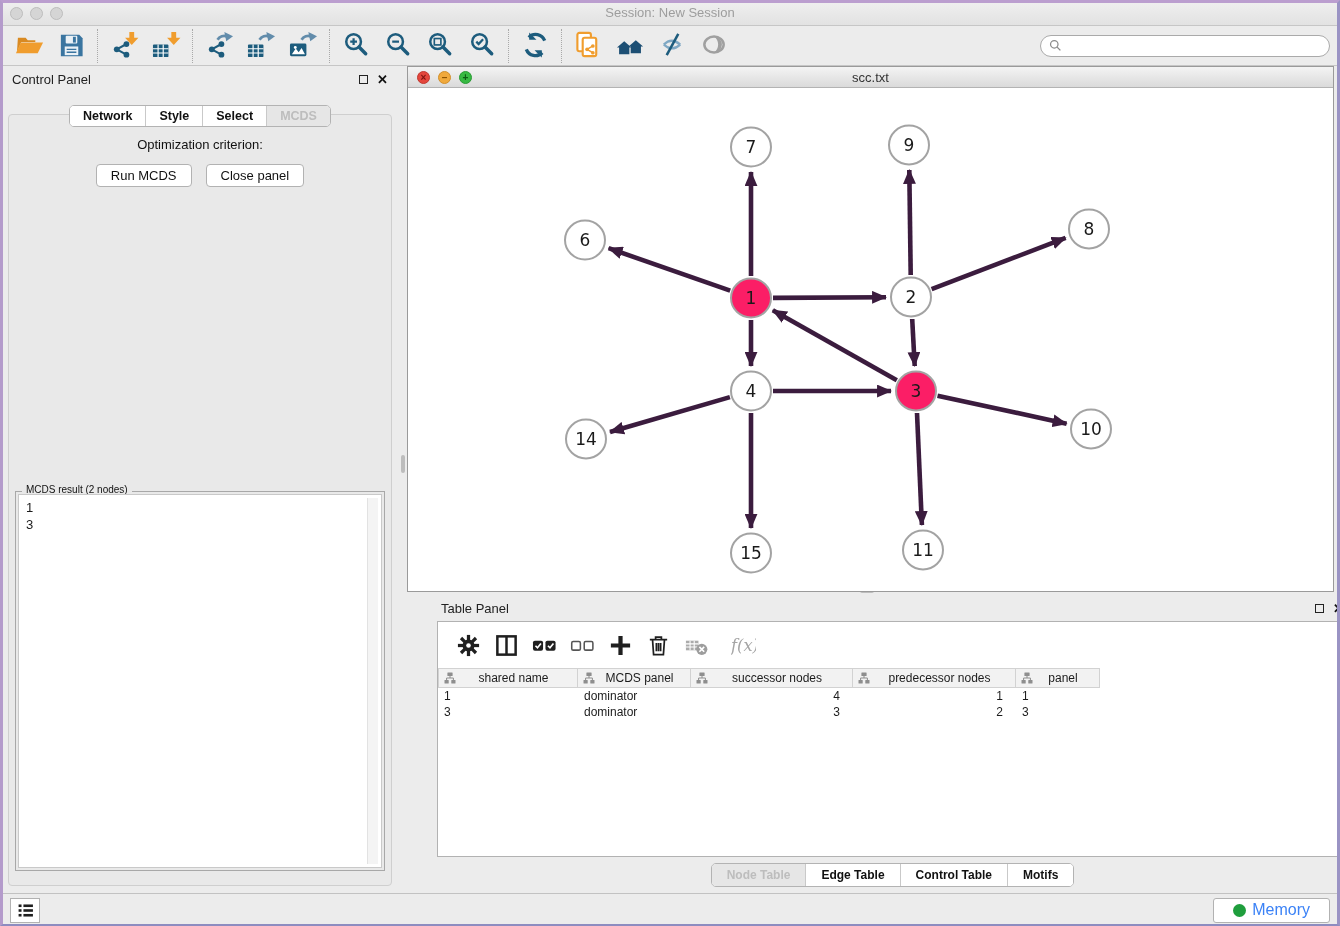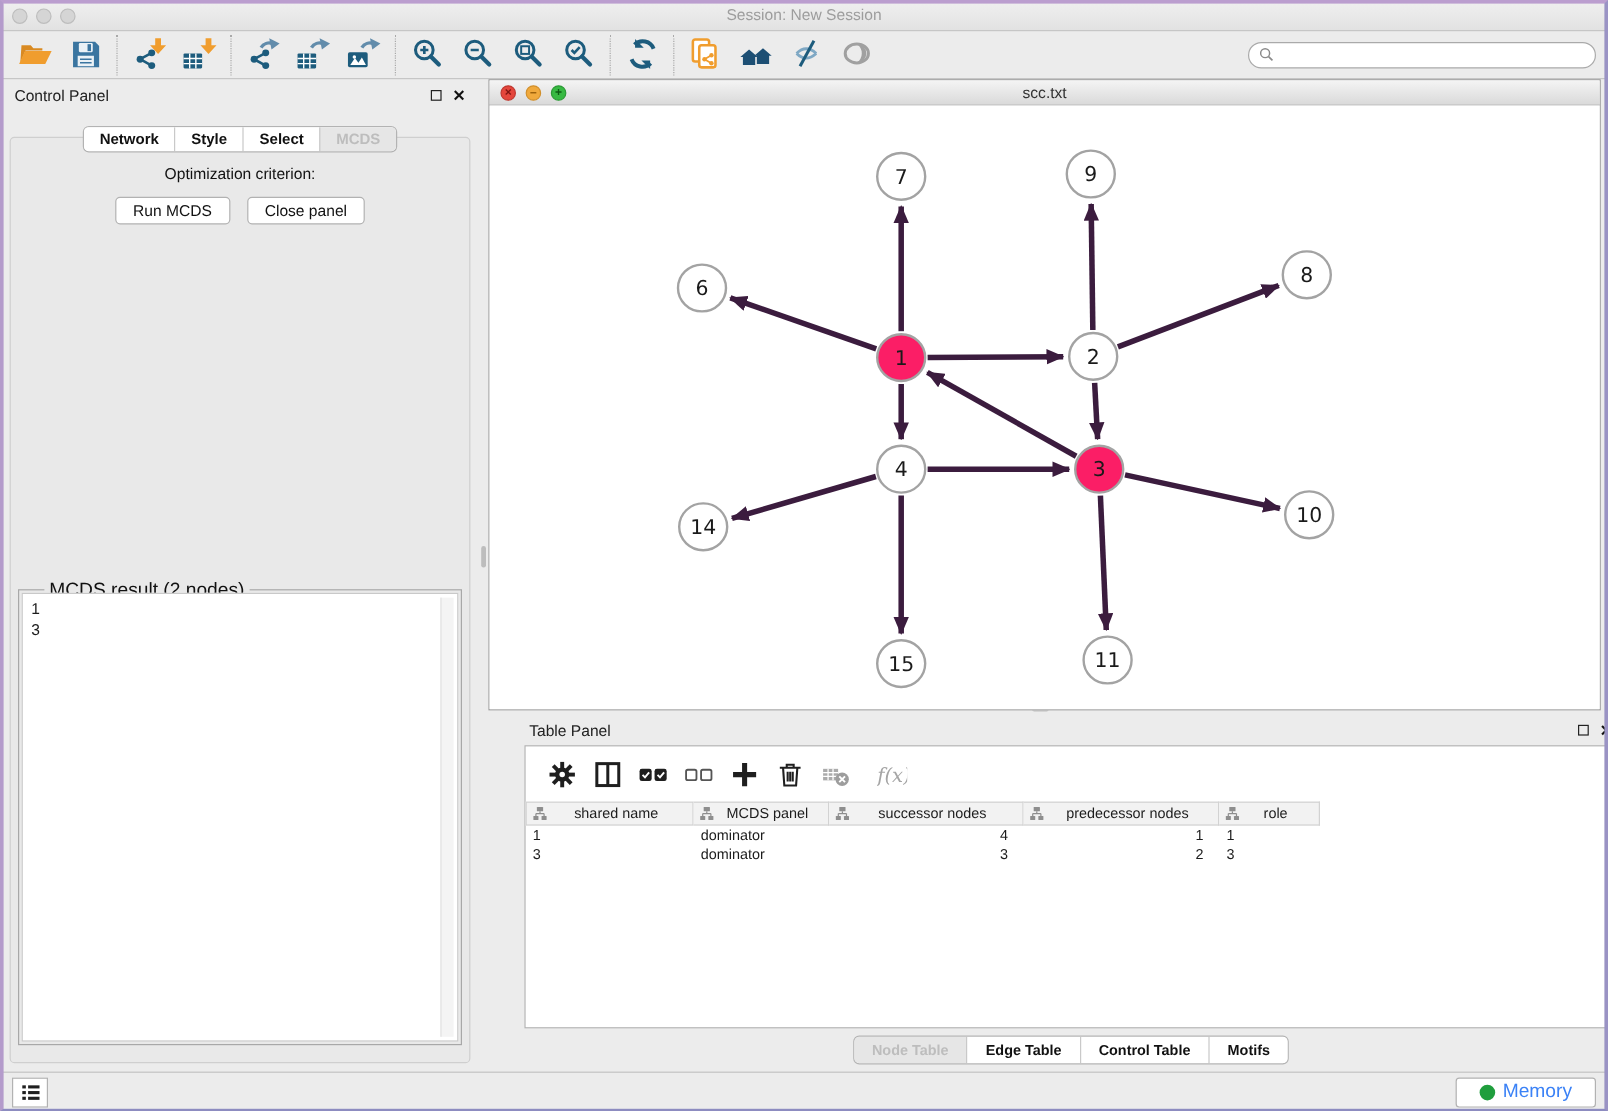--- a/index.html
+++ b/index.html
@@ -71,22 +71,22 @@
     border:1px solid #b2b2b2; border-radius:4px; display:flex; align-items:center;
     padding:0 4px 0 10px; font-size:13px; }
   .select-box .sel-val { flex:1; }
   .select-box svg { width:14px; height:16px; }
   .cp-buttons { display:flex; justify-content:center; gap:14px; margin-top:12px; }
   .mac-btn { background:#fff; border:1px solid #b2b2b2; border-radius:4px;
     font-size:13px; padding:3px 14px; font-family:inherit; cursor:default; color:#111; }
 
   .result-box { position:absolute; left:6px; right:6px; top:376px; bottom:14px;
     border:1px solid #a8a8a8; }
-  .result-legend { position:absolute; top:-8px; left:21px; background:#e9e9e9;
-    padding:0 4px; font-size:16px; color:#111; }
+  .result-legend { position:absolute; top:-8px; left:6px; background:#e9e9e9;
+    padding:0 4px; font-size:10px; color:#111; }
   .result-text { position:absolute; inset:2px; background:#fff;
     border:1px solid #c9c9c9; font-size:13px; padding:4px 7px; line-height:17px; }
   .result-scroll { position:absolute; top:3px; bottom:3px; right:3px; width:11px;
     background:#f4f4f4; border-left:1px solid #e2e2e2; }
 
   
   .v-nub { position:absolute; left:401px; top:389px; width:4px; height:18px;
     background:#bdbdbd; border-radius:2px; }
   .h-nub { position:absolute; left:860px; top:523px; width:14px; height:4px;
     background:#bdbdbd; border-radius:2px; }
@@ -546,21 +546,21 @@
             </div>
             <div class="th" style="width: 84px;">
               <svg viewBox="0 0 12 12">
                 <g fill="#8e8e8e" stroke="none">
                   <rect x="3.4" y="0.5" width="5.2" height="3.6" rx=".5"></rect>
      <path d="M6 4v2M2.6 6h6.8M2.6 6v2M9.4 6v2" stroke="#8e8e8e" stroke-width="1" fill="none"></path>
      <rect x="0.5" y="8" width="4.2" height="3.4" rx=".5"></rect>
                   <rect x="7.3" y="8" width="4.2" height="3.4" rx=".5"></rect>
                 </g>
               </svg>
-              <span>role</span>
+              <span>panel</span>
             </div>
           </div>
         <div id="tbl-body">
             <div class="tbl-row">
               <div class="td" style="width: 140px;">1</div>
               <div class="td" style="width: 113px;">dominator</div>
               <div class="td right" style="width: 162px;">4</div>
               <div class="td right" style="width: 163px;">1</div>
               <div class="td" style="width: 84px;">1</div>
             </div>

